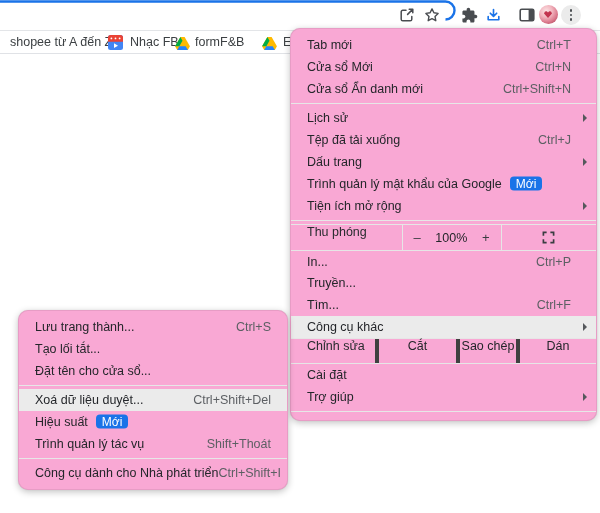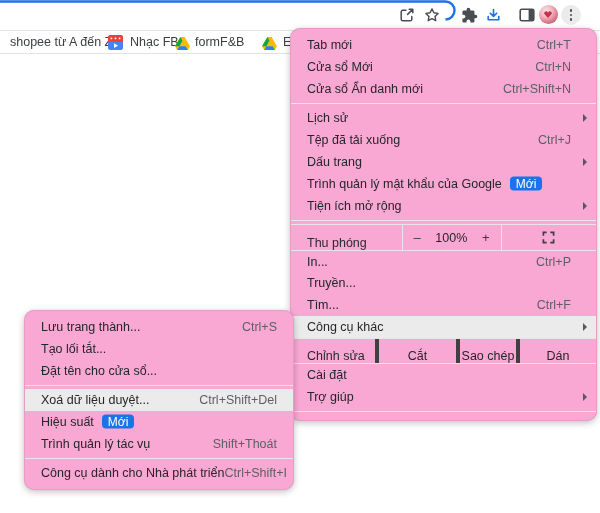--- a/index.html
+++ b/index.html
@@ -23,34 +23,34 @@
   .dots { display:flex; flex-direction:column; gap:2.2px; }
   .dots i { width:2.6px; height:2.6px; border-radius:50%; background:#494c50; }
   
   .bookmarks { position:absolute; left:0; top:31px; width:600px; height:23px; background:#fff; border-bottom:1px solid #e0e2e6; }
   .bm-label { position:absolute; top:4px; font-size:12.5px; color:#3c4043; white-space:nowrap; cursor:pointer; }
   .bm-icon { position:absolute; cursor:pointer; }
   
   .menu { position:absolute; background:#f9a8d4; border:1px solid rgba(0,0,0,.07); border-radius:10px;
     box-shadow:0 2px 7px rgba(0,0,0,.24), 0 0 1px rgba(0,0,0,.12); padding:5px 0; font-size:12.5px; }
   .main-menu { left:290px; top:28px; width:307px; z-index:10; }
-  .sub-menu  { left:24px;  top:310px; width:270px; z-index:20; }
+  .sub-menu  { left:18px;  top:310px; width:270px; z-index:20; }
   .mi { position:relative; height:22px; display:flex; align-items:center; padding:0 25px 0 16px; cursor:pointer; white-space:nowrap; }
   .sub-menu .mi { padding:0 16px; }
   .mi .lbl { color:#24262a; }
   .mi .sc { margin-left:auto; color:#5c5f63; }
   .mi.hl { background:#ebebeb; }
   .msep { height:1px; background:#e7e7e7; margin:3px 0; }
   .arr { position:absolute; right:9px; top:50%; margin-top:-4px; width:0; height:0;
     border-left:4.5px solid #55585c; border-top:4px solid transparent; border-bottom:4px solid transparent; }
   .badge { display:inline-block; margin-left:8px; background:#1a73e8; color:#fff; font-size:12px; line-height:14px;
     padding:0 6px; border-radius:4px; transform:translateY(-0.5px); }
   
   .crow { display:flex; align-items:stretch; height:26px; border-top:1px solid #e6e6e6; border-bottom:1px solid #e6e6e6; }
-  .crow .cell { display:flex; align-items:flex-end; }
+  .crow .cell { display:flex; align-items:flex-start; }
   .crow .lblcell { flex:1; padding-left:16px; }
   .zoomcell { width:100px; border-left:1px solid #e6e6e6; border-right:1px solid #e6e6e6;
     display:flex; align-items:center; justify-content:space-between; padding:0 11px; }
   .zbtn { color:#3a3d41; font-size:13px; cursor:pointer; }
   .zval { color:#24262a; }
   .fscell { flex:1; display:flex; align-items:center; justify-content:center; cursor:pointer; }
   .editcell { justify-content:center; border-left:4px solid #404040; color:#24262a; cursor:pointer; }
   .ec1 { width:81px; } .ec2 { width:60px; } .ec3 { width:80px; }
   .crow.noborder-b { border-bottom:none; }
 </style>

